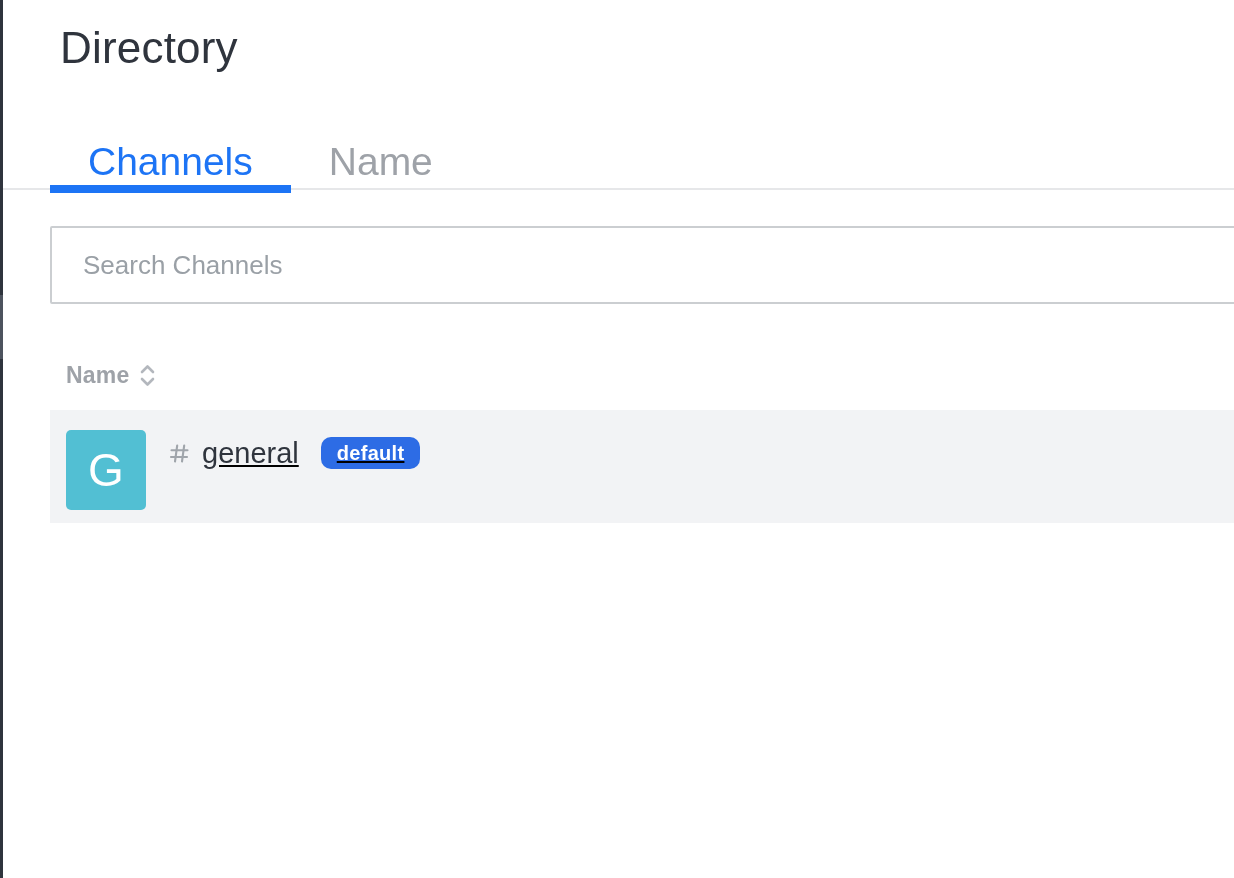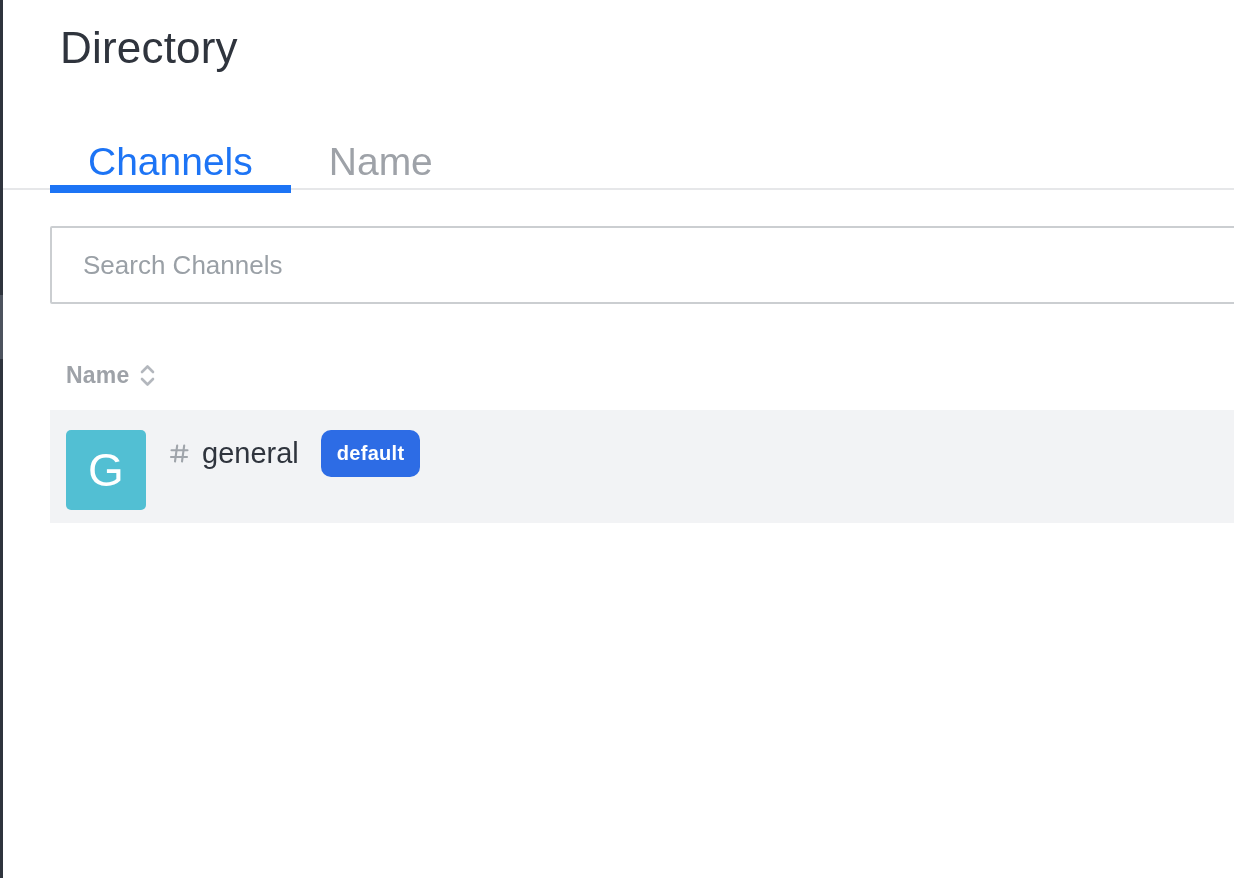--- a/index.html
+++ b/index.html
@@ -128,30 +128,31 @@
     align-items: center;
     justify-content: center;
     flex: 0 0 auto;
   }
   .row-main {
     display: flex;
     align-items: center;
     margin-top: 26px;
     margin-left: 22px;
     height: 34px;
+    text-decoration: underline;
   }
   .hash-icon { display: inline-flex; margin-right: 11px; }
   .channel-name {
     font-size: 29px;
     font-weight: 500;
     color: var(--title-text);
   }
   .badge {
     margin-left: 22px;
-    height: 47px;
+    height: 32px;
     padding: 0 16px;
     border-radius: 10px;
     background: var(--badge-bg);
     color: #ffffff;
     font-size: 20px;
     font-weight: 700;
     display: flex;
     align-items: center;
     letter-spacing: 0.3px;
   }

